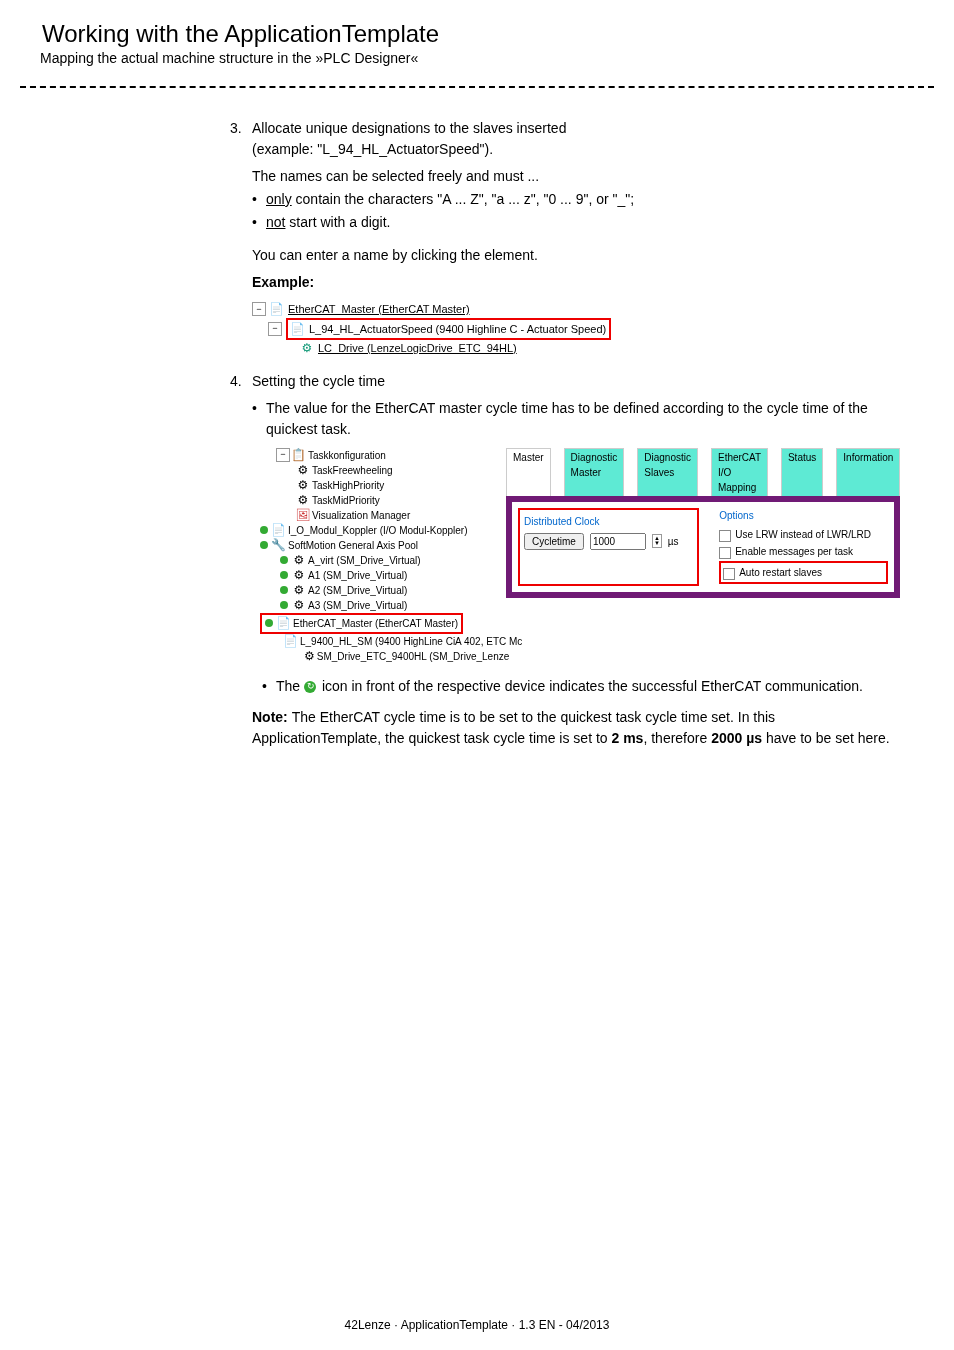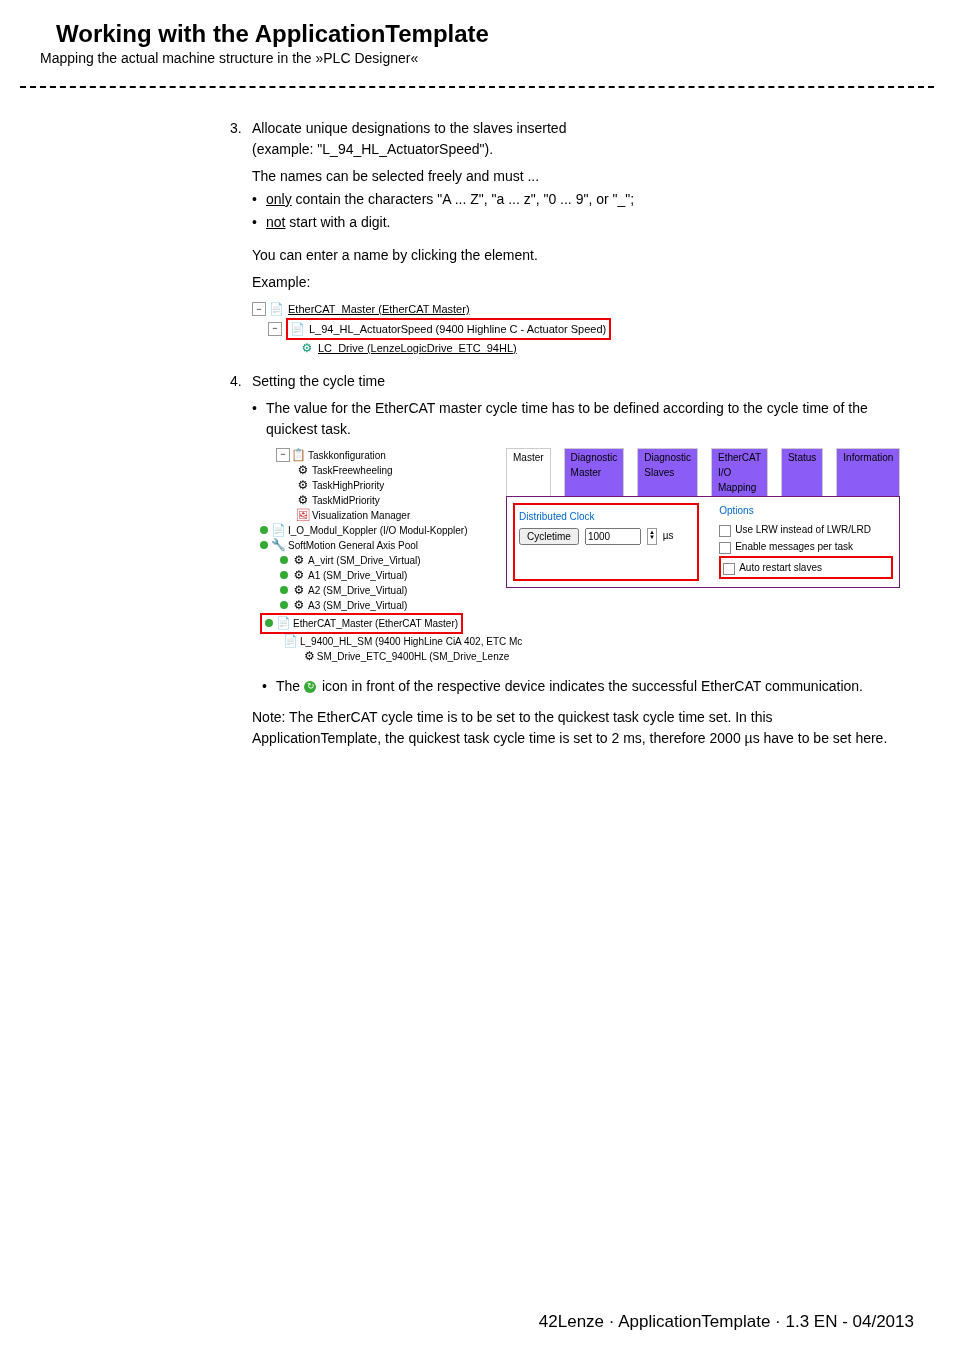--- a/index.html
+++ b/index.html
@@ -1,51 +1,51 @@
 <!DOCTYPE html>
 <html><head>
 <meta charset="utf-8">
 <style>
 body{margin:0;font-family:"Segoe UI",Arial,sans-serif;color:#000;background:#fff;font-size:14px}
 .page{width:954px;height:1350px;position:relative;box-sizing:border-box;padding:20px 40px}
-h1{font-size:24px;font-weight:700;margin:0 0 2px 16px}
+h1{font-size:24px;font-weight:400;margin:0 0 2px 2px}
 .subtitle{font-size:14px;margin:0 0 20px 0}
 .dashes{border:none;border-top:2px dashed #000;margin:0 -20px 30px -20px}
 .body{margin-left:190px;margin-right:20px;line-height:1.5}
 .step{display:flex;margin-bottom:6px}
 .step .num{width:22px;flex-shrink:0}
 .step .txt{flex:1}
 .indent{margin-left:22px}
 .bullet{display:flex;margin:2px 0}
 .bullet .dot{width:14px;flex-shrink:0}
 .bullet .txt{flex:1}
-b{font-weight:400}
+b{font-weight:700}
 u{text-decoration:underline}
 .example-img{margin:8px 0 14px 0}
 .tree-node{display:flex;align-items:center;gap:4px;font-size:11px}
 .tick{width:12px;height:12px;border:1px solid #999;display:inline-flex;align-items:center;justify-content:center;font-size:9px}
 .ico{width:14px;height:14px;display:inline-flex;align-items:center;justify-content:center;font-size:12px}
 .redbox{border:2px solid #e00;padding:1px 3px}
 .screenshot{margin:6px 0 10px 0;font-size:10px;display:flex;gap:0}
 .ss-left{width:250px;box-sizing:border-box;padding:2px 4px}
 .ss-right{flex:1;padding:2px 4px}
 .ss-right .tabs{display:flex;gap:13px;font-size:10px}
-.ss-right .tab{padding:1px 6px;background:#8b5cf6;border:1px solid #ccc;border-bottom:none}
+.ss-right .tab{padding:1px 6px;background:#5eead4;border:1px solid #ccc;border-bottom:none}
 .ss-right .tab.active{background:#fff}
-.ss-panel{border:1px solid #701a75;padding:6px;display:flex;gap:20px}
+.ss-panel{border:6px solid #701a75;padding:6px;display:flex;gap:20px}
 .ss-group{}
 .ss-group .hd{color:#06c;font-size:10px;margin-bottom:4px}
-.ss-input-row{display:flex;gap:6px}
+.ss-input-row{display:flex;align-items:center;gap:6px}
 .ss-input-row input{width:50px;font-size:10px;padding:1px}
 .ss-input-row button{font-size:10px;padding:1px 6px}
 .ss-chk{display:flex;align-items:flex-end;gap:4px;margin:2px 0}
 .ss-chk .box{width:10px;height:10px;border:1px solid #888}
 .tree2-node{display:flex;align-items:center;gap:2px;white-space:nowrap}
 .dot-green{width:8px;height:8px;background:#3a3;border-radius:50%;display:inline-block;margin-right:2px}
-.footer{position:absolute;bottom:18px;left:40px;right:40px;display:flex;justify-content:flex-end;font-size:17px;color:#000}
+.footer{position:absolute;bottom:18px;left:40px;right:40px;display:flex;justify-content:center;font-size:12px;color:#000}
 </style>
 </head>
 <body>
 
 <div class="page">
   <h1>Working with the ApplicationTemplate</h1>
   <div class="subtitle">Mapping the actual machine structure in the »PLC Designer«</div>
   <hr class="dashes">
 
   <div class="body">

